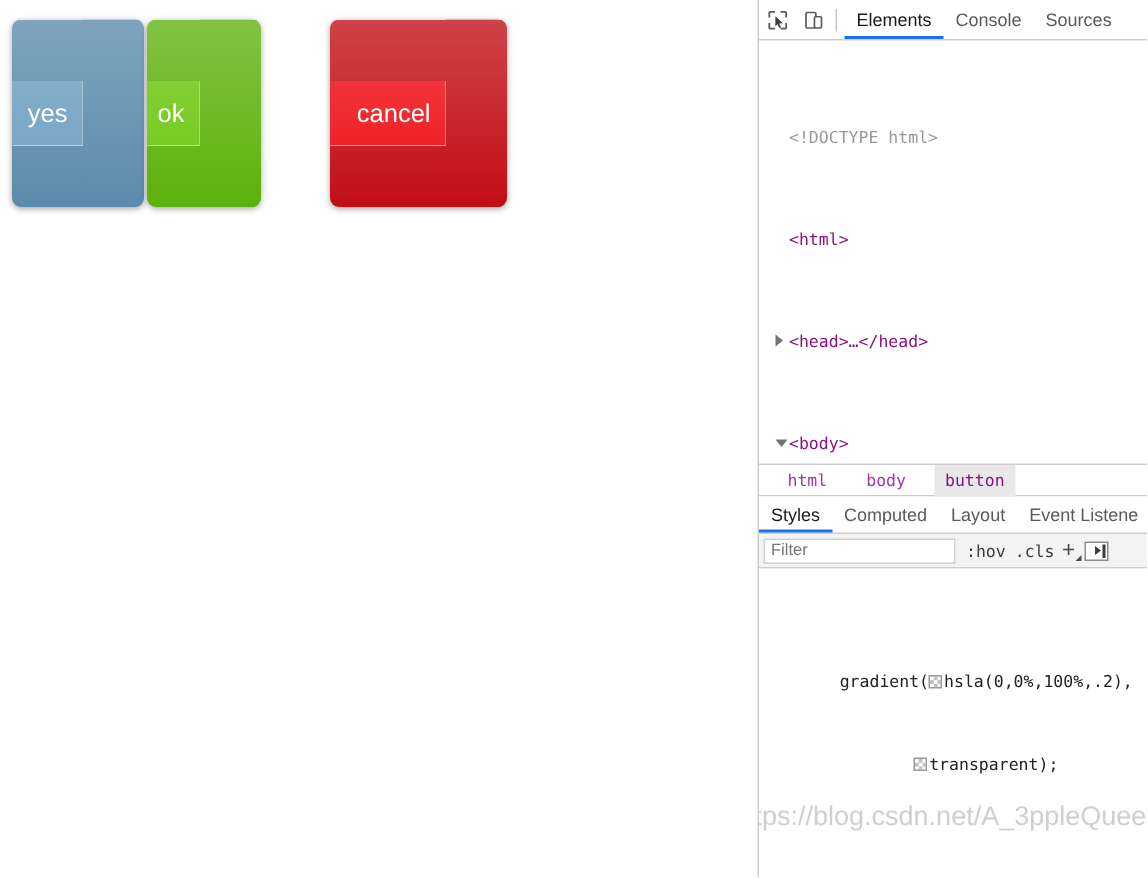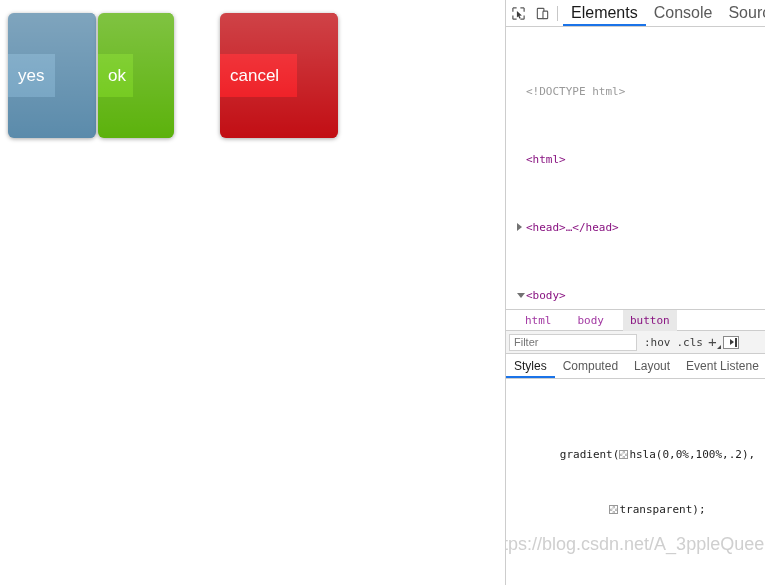--- a/index.html
+++ b/index.html
@@ -43,21 +43,21 @@
     border-left-width: 0;
     border-radius: 6px;
     color: #ffffff;
     font-size: 17px;
     line-height: 1.5;
     font-family: "Liberation Sans", sans-serif;
     padding: 0 10px;
     height: 43px;
     display: flex;
     align-items: center;
-    justify-content: flex-start;
+    justify-content: flex-end;
     box-shadow: 0 1px 4px rgba(0,0,0,.35);
     background-clip: padding-box;
     margin-right: 2px;
     overflow: visible;
   }
   
   .fakebtn::before {
     content: "";
     position: absolute;
     left: 0px;
@@ -118,21 +118,21 @@
     flex: 0 0 auto;
   }
   .tb-sep {
     width: 1px;
     height: 15px;
     background: #c7c7c7;
     margin: 0 5px 0 3px;
     flex: 0 0 auto;
   }
   .dt-tab {
-    font-size: 16px;
+    font-size: 12px;
     color: #5a5a5a;
     padding: 0 8px;
     height: 26px;
     line-height: 26px;
     white-space: nowrap;
     flex: 0 0 auto;
     box-sizing: border-box;
   }
   .dt-tab.sel {
     color: #1a1a1a;
@@ -421,38 +421,38 @@
     
 
   </div>
 
   <div id="breadcrumb">
     <div class="crumb">html</div>
     <div class="crumb">body</div>
     <div class="crumb sel">button</div>
   </div>
 
+  <div id="styles-tabs">
+    <div class="st-tab sel">Styles</div>
+    <div class="st-tab">Computed</div>
+    <div class="st-tab">Layout</div>
+    <div class="st-tab">Event Listene</div>
+  </div>
+
   <div id="filter-bar">
     <input id="filter-input" type="text" placeholder="Filter" style="">
     <div class="fb-btn">:hov</div>
     <div class="fb-btn">.cls</div>
     <div class="fb-plus"><span>+</span><span class="corner"></span></div>
     <div class="fb-box">
       <span class="tri"></span>
       <span class="bar"></span>
     </div>
   </div>
 
-  <div id="styles-tabs">
-    <div class="st-tab sel">Styles</div>
-    <div class="st-tab">Computed</div>
-    <div class="st-tab">Layout</div>
-    <div class="st-tab">Event Listene</div>
-  </div>
-
   <div id="css-pane">
 
     <div id="watermark">https://blog.csdn.net/A_3ppleQueen</div>
 
     <div class="css-line ind2"><span class="val">gradient(</span><span class="swatch sw-trans"></span><span class="val">hsla(0,0%,100%,.2),</span></div>
 
     <div class="css-line ind2"><span class="swatch sw-trans"></span><span class="val">transparent);</span></div>
 
 
     

